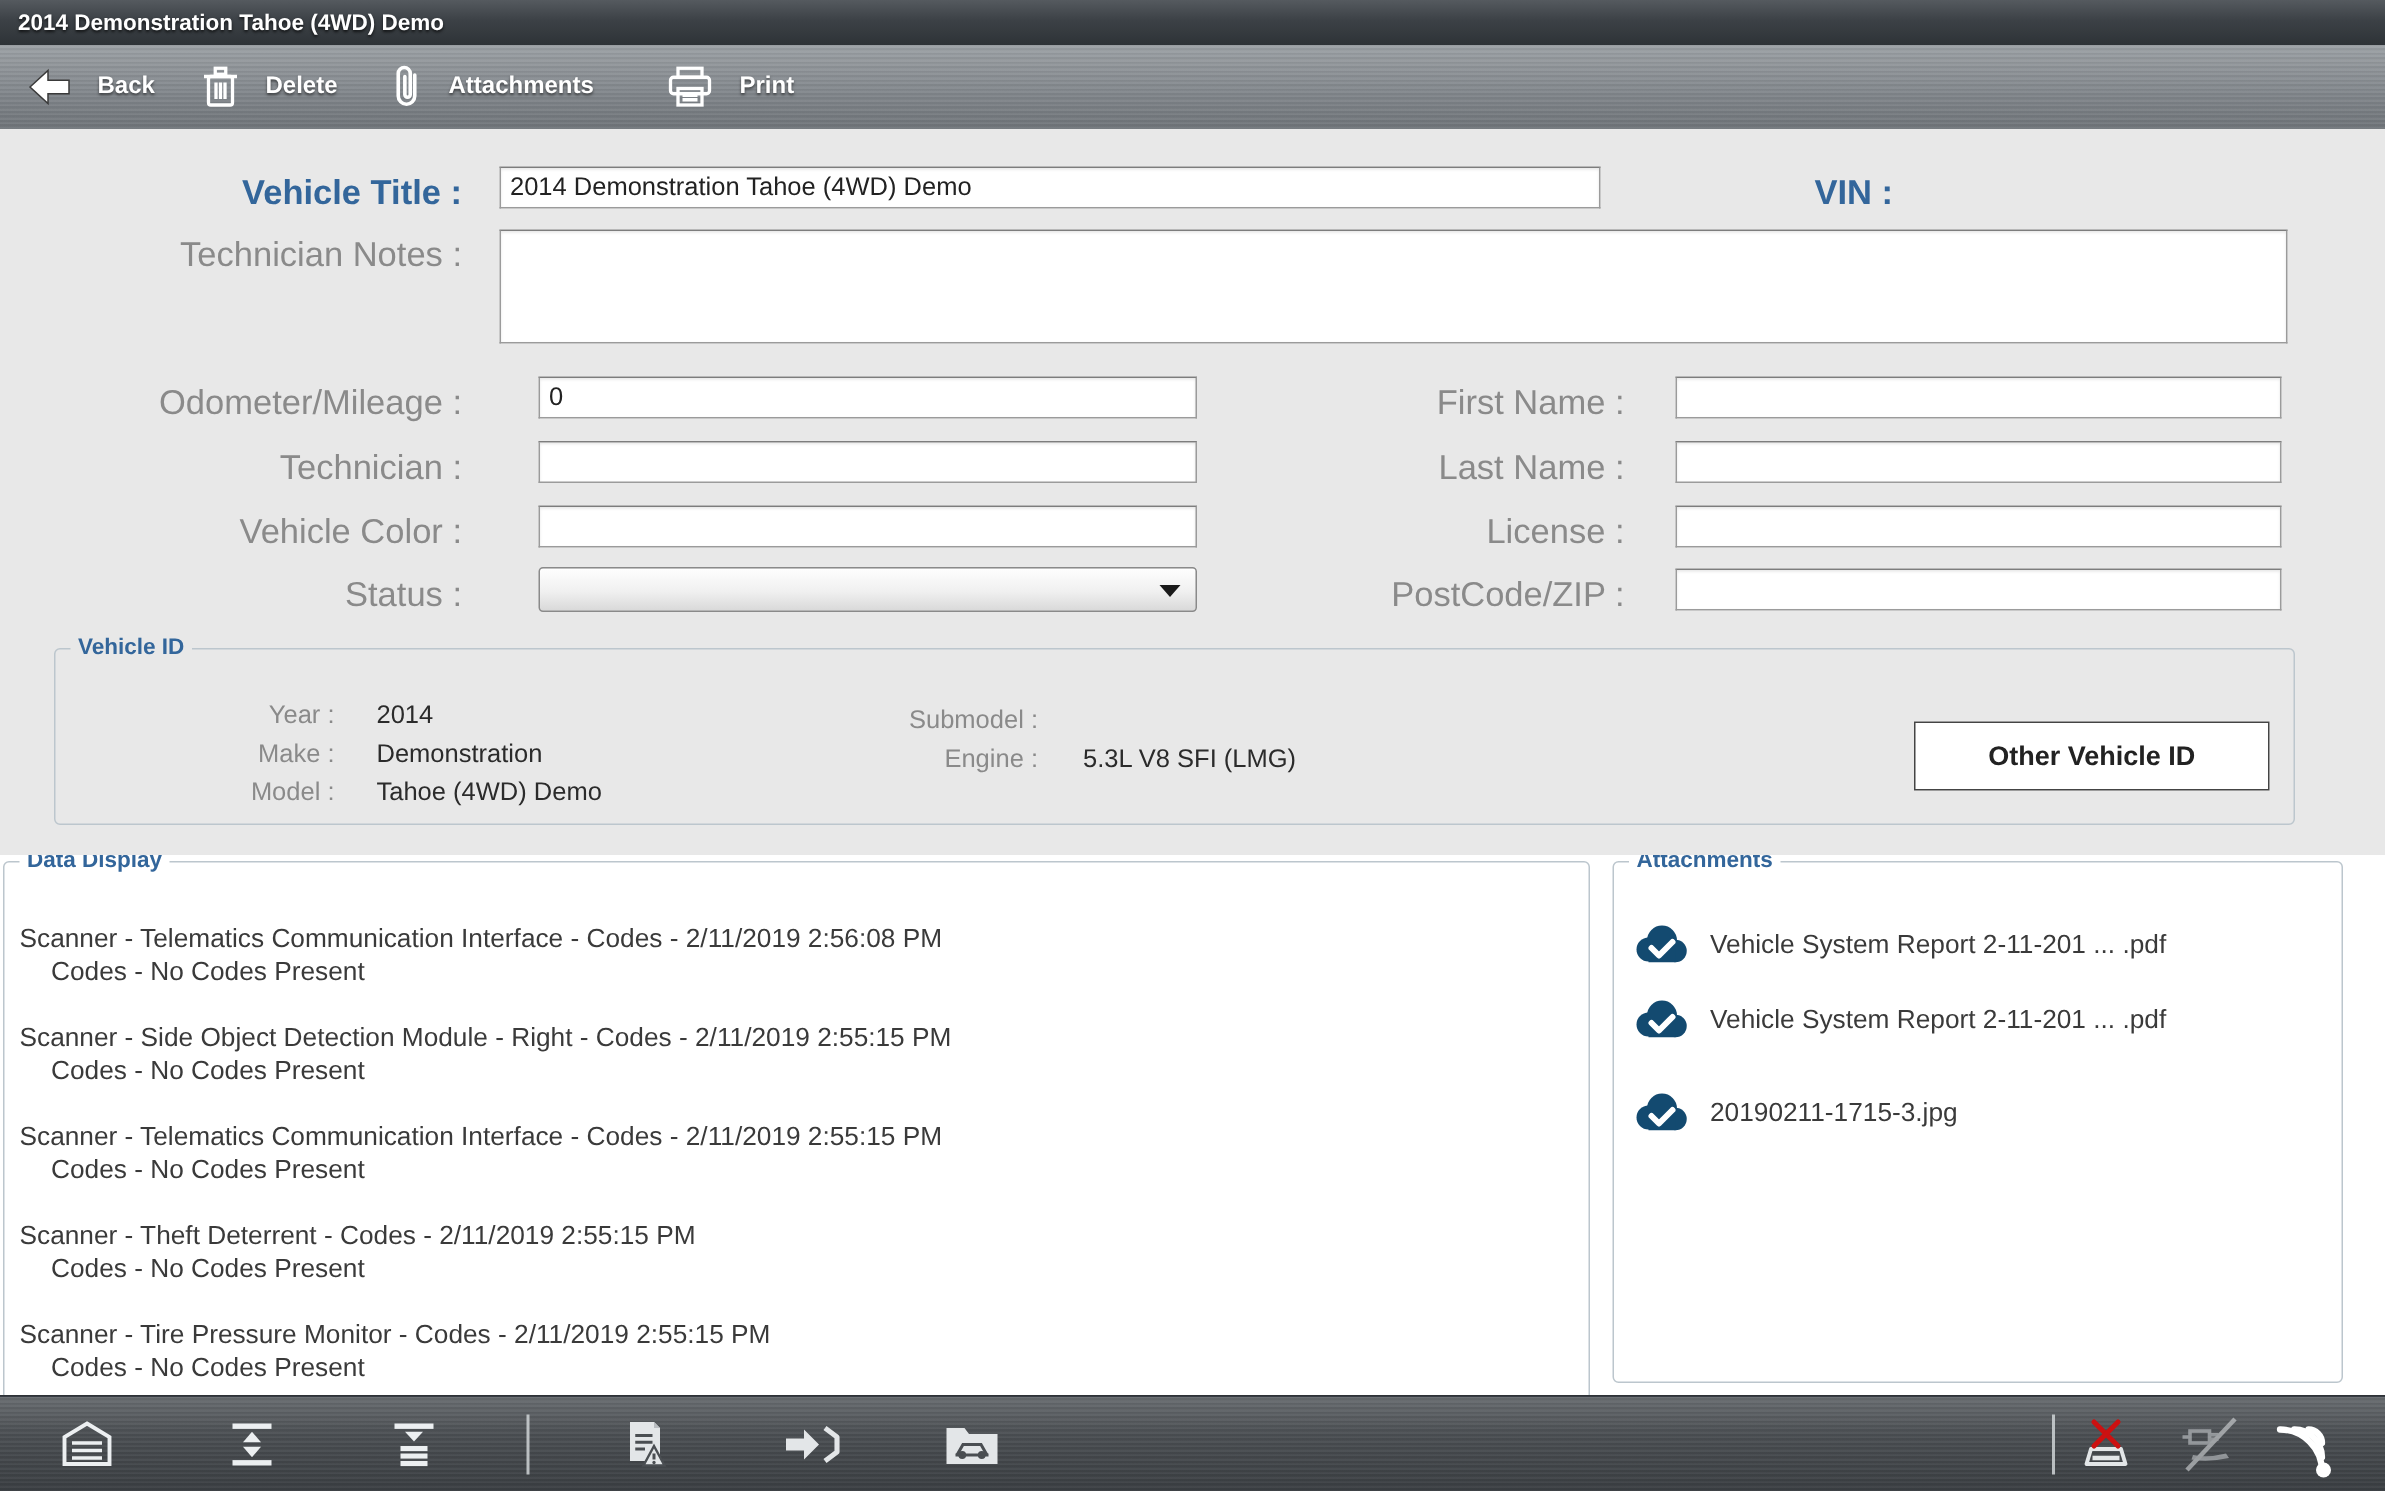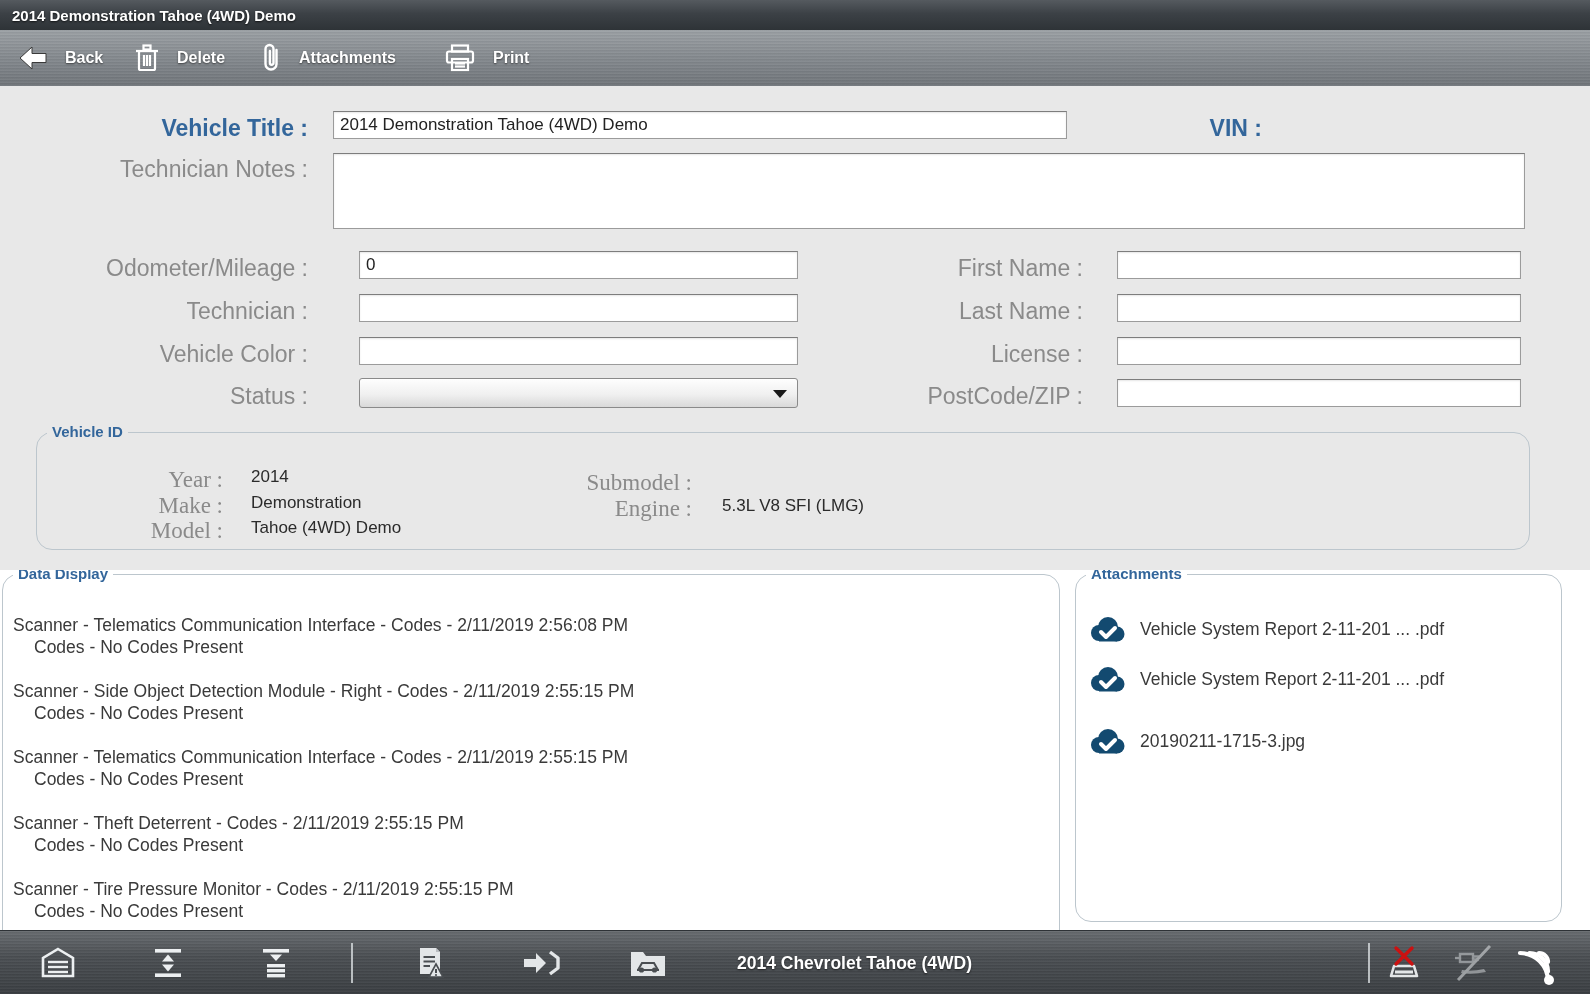--- a/index.html
+++ b/index.html
@@ -34,27 +34,27 @@
     padding:0 6px;box-shadow:inset 0 1px 2px rgba(0,0,0,.10);}
   textarea.inp{resize:none;padding:4px 6px;}
   .dropdown{position:absolute;border:1px solid #8a8a8a;border-radius:3px;
     background:linear-gradient(180deg,#fefefe 0%,#f0f0f0 55%,#d9d9d9 100%);
     box-shadow:inset 0 1px 0 #fff;cursor:pointer;}
   .dropdown .arrow{position:absolute;right:10px;top:50%;margin-top:-3px;width:0;height:0;
     border-left:7px solid transparent;border-right:7px solid transparent;
     border-top:8px solid #1a1a1a;}
 
   
-  .groupbox{position:absolute;border:1px solid #bcc6cd;border-radius:16px;}
+  .groupbox{position:absolute;border:1px solid #bcc6cd;border-radius:4px;}
   .groupbox .legend{position:absolute;top:-10px;left:10px;padding:0 5px;
     font-size:15px;font-weight:bold;color:#33669b;line-height:18px;}
   .gb-gray .legend{background:#e8e8e8;}
   .gb-white .legend{background:#fff;}
 
-  .vid-lbl{position:absolute;font-size:23px;color:#8a8a8a;text-align:right;font-family:Liberation Serif, serif;}
+  .vid-lbl{position:absolute;font-size:17px;color:#8a8a8a;text-align:right;}
   .vid-val{position:absolute;font-size:17px;color:#2b2b2b;}
   #other-vid-btn{position:absolute;left:1239px;top:48px;width:237px;height:46px;
     background:#fff;border:1px solid #444;font-family:"Liberation Sans",sans-serif;
     font-size:18px;font-weight:bold;color:#222;cursor:pointer;}
 
   
   #lower{position:absolute;left:0;top:570px;width:100%;height:360px;background:#fff;overflow:hidden;}
   .dd-entry-title{position:absolute;left:10px;font-size:17.5px;color:#3a3a3a;white-space:nowrap;}
   .dd-entry-detail{position:absolute;left:31px;font-size:17.5px;color:#3a3a3a;white-space:nowrap;}
   .att-item{position:absolute;left:12px;display:flex;align-items:center;gap:14px;cursor:pointer;}
@@ -154,20 +154,21 @@
       <div class="vid-lbl" style="left:46px;top:34px;width:140px;">Year :</div>
       <div class="vid-val" style="left:214px;top:34px;">2014</div>
       <div class="vid-lbl" style="left:46px;top:60px;width:140px;">Make :</div>
       <div class="vid-val" style="left:214px;top:60px;">Demonstration</div>
       <div class="vid-lbl" style="left:46px;top:85px;width:140px;">Model :</div>
       <div class="vid-val" style="left:214px;top:85px;">Tahoe (4WD) Demo</div>
       <div class="vid-lbl" style="left:520px;top:37px;width:135px;">Submodel :</div>
       <div class="vid-val" style="left:685px;top:37px;"></div>
       <div class="vid-lbl" style="left:520px;top:63px;width:135px;">Engine :</div>
       <div class="vid-val" style="left:685px;top:63px;">5.3L V8 SFI (LMG)</div>
+      <button id="other-vid-btn">Other Vehicle ID</button>
     </div>
   </div>
 
   <div id="lower">
 
     <div class="groupbox gb-white" style="left:2px;top:4px;width:1056px;height:420px;">
       <span class="legend">Data Display</span>
 
       <div>
         <div class="dd-entry-title" style="top:40px;">Scanner - Telematics Communication Interface - Codes - 2/11/2019 2:56:08 PM</div>
@@ -282,21 +283,20 @@
     <svg class="sb-icon" style="left:628px;" width="40" height="34" viewBox="0 0 40 34">
       <path d="M3 6 H15 L18 10 H37 V30 H3 Z" fill="#e3e6e8"></path>
       <g stroke="#4a4e52" stroke-width="2" fill="none">
         <path d="M10 24 L14 17 H26 L30 24"></path>
         <line x1="9" y1="24" x2="31" y2="24"></line>
         <circle cx="13.5" cy="24" r="1.6" fill="#4a4e52"></circle>
         <circle cx="26.5" cy="24" r="1.6" fill="#4a4e52"></circle>
       </g>
     </svg>
 
-    <div id="sb-vehicle">2014 Chevrolet Tahoe (4WD)</div>
 
     <div class="sb-divider" style="left:1368px;"></div>
 
     <svg class="sb-icon" style="left:1382px;" width="44" height="42" viewBox="0 0 44 42">
       <path d="M12 24 H32 L35 34 H9 Z" fill="none" stroke="#e3e6e8" stroke-width="2.6" stroke-linejoin="round"></path>
       <rect x="13" y="28.5" width="18" height="3" fill="#e3e6e8"></rect>
       <g stroke="#cc1111" stroke-width="3.4" stroke-linecap="round">
         <line x1="14" y1="6" x2="30" y2="22"></line>
         <line x1="30" y1="6" x2="14" y2="22"></line>
       </g>

